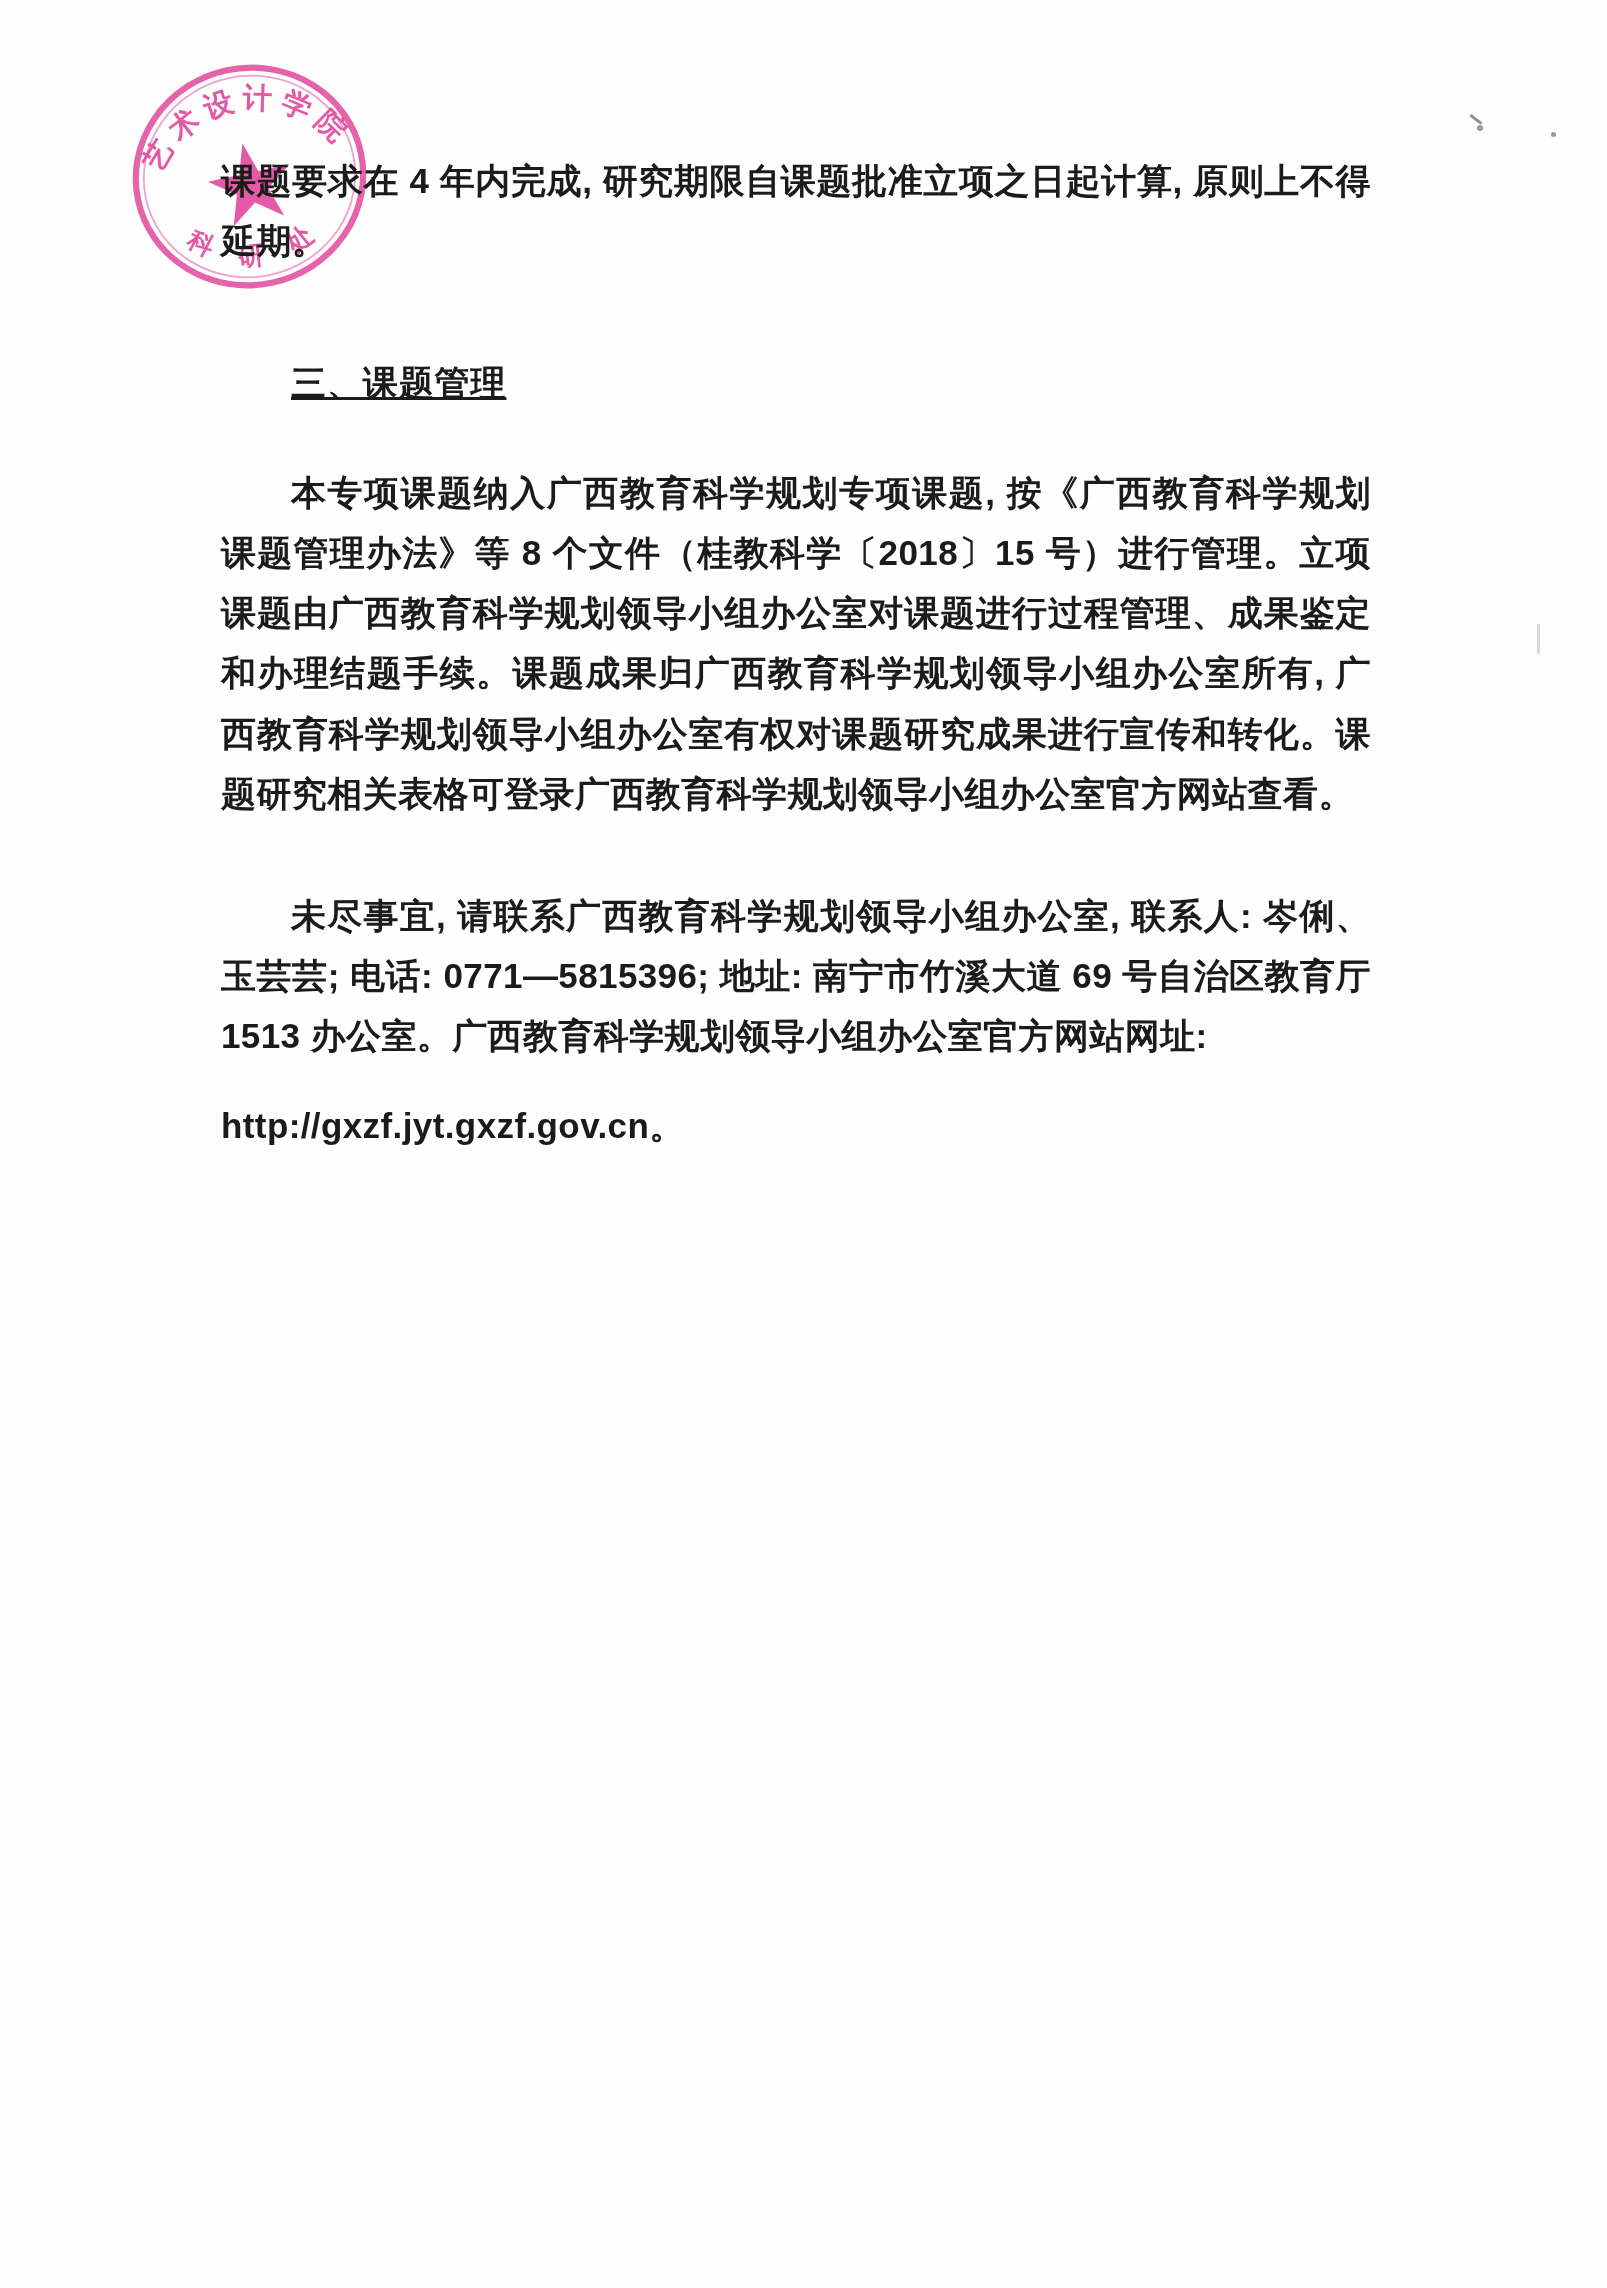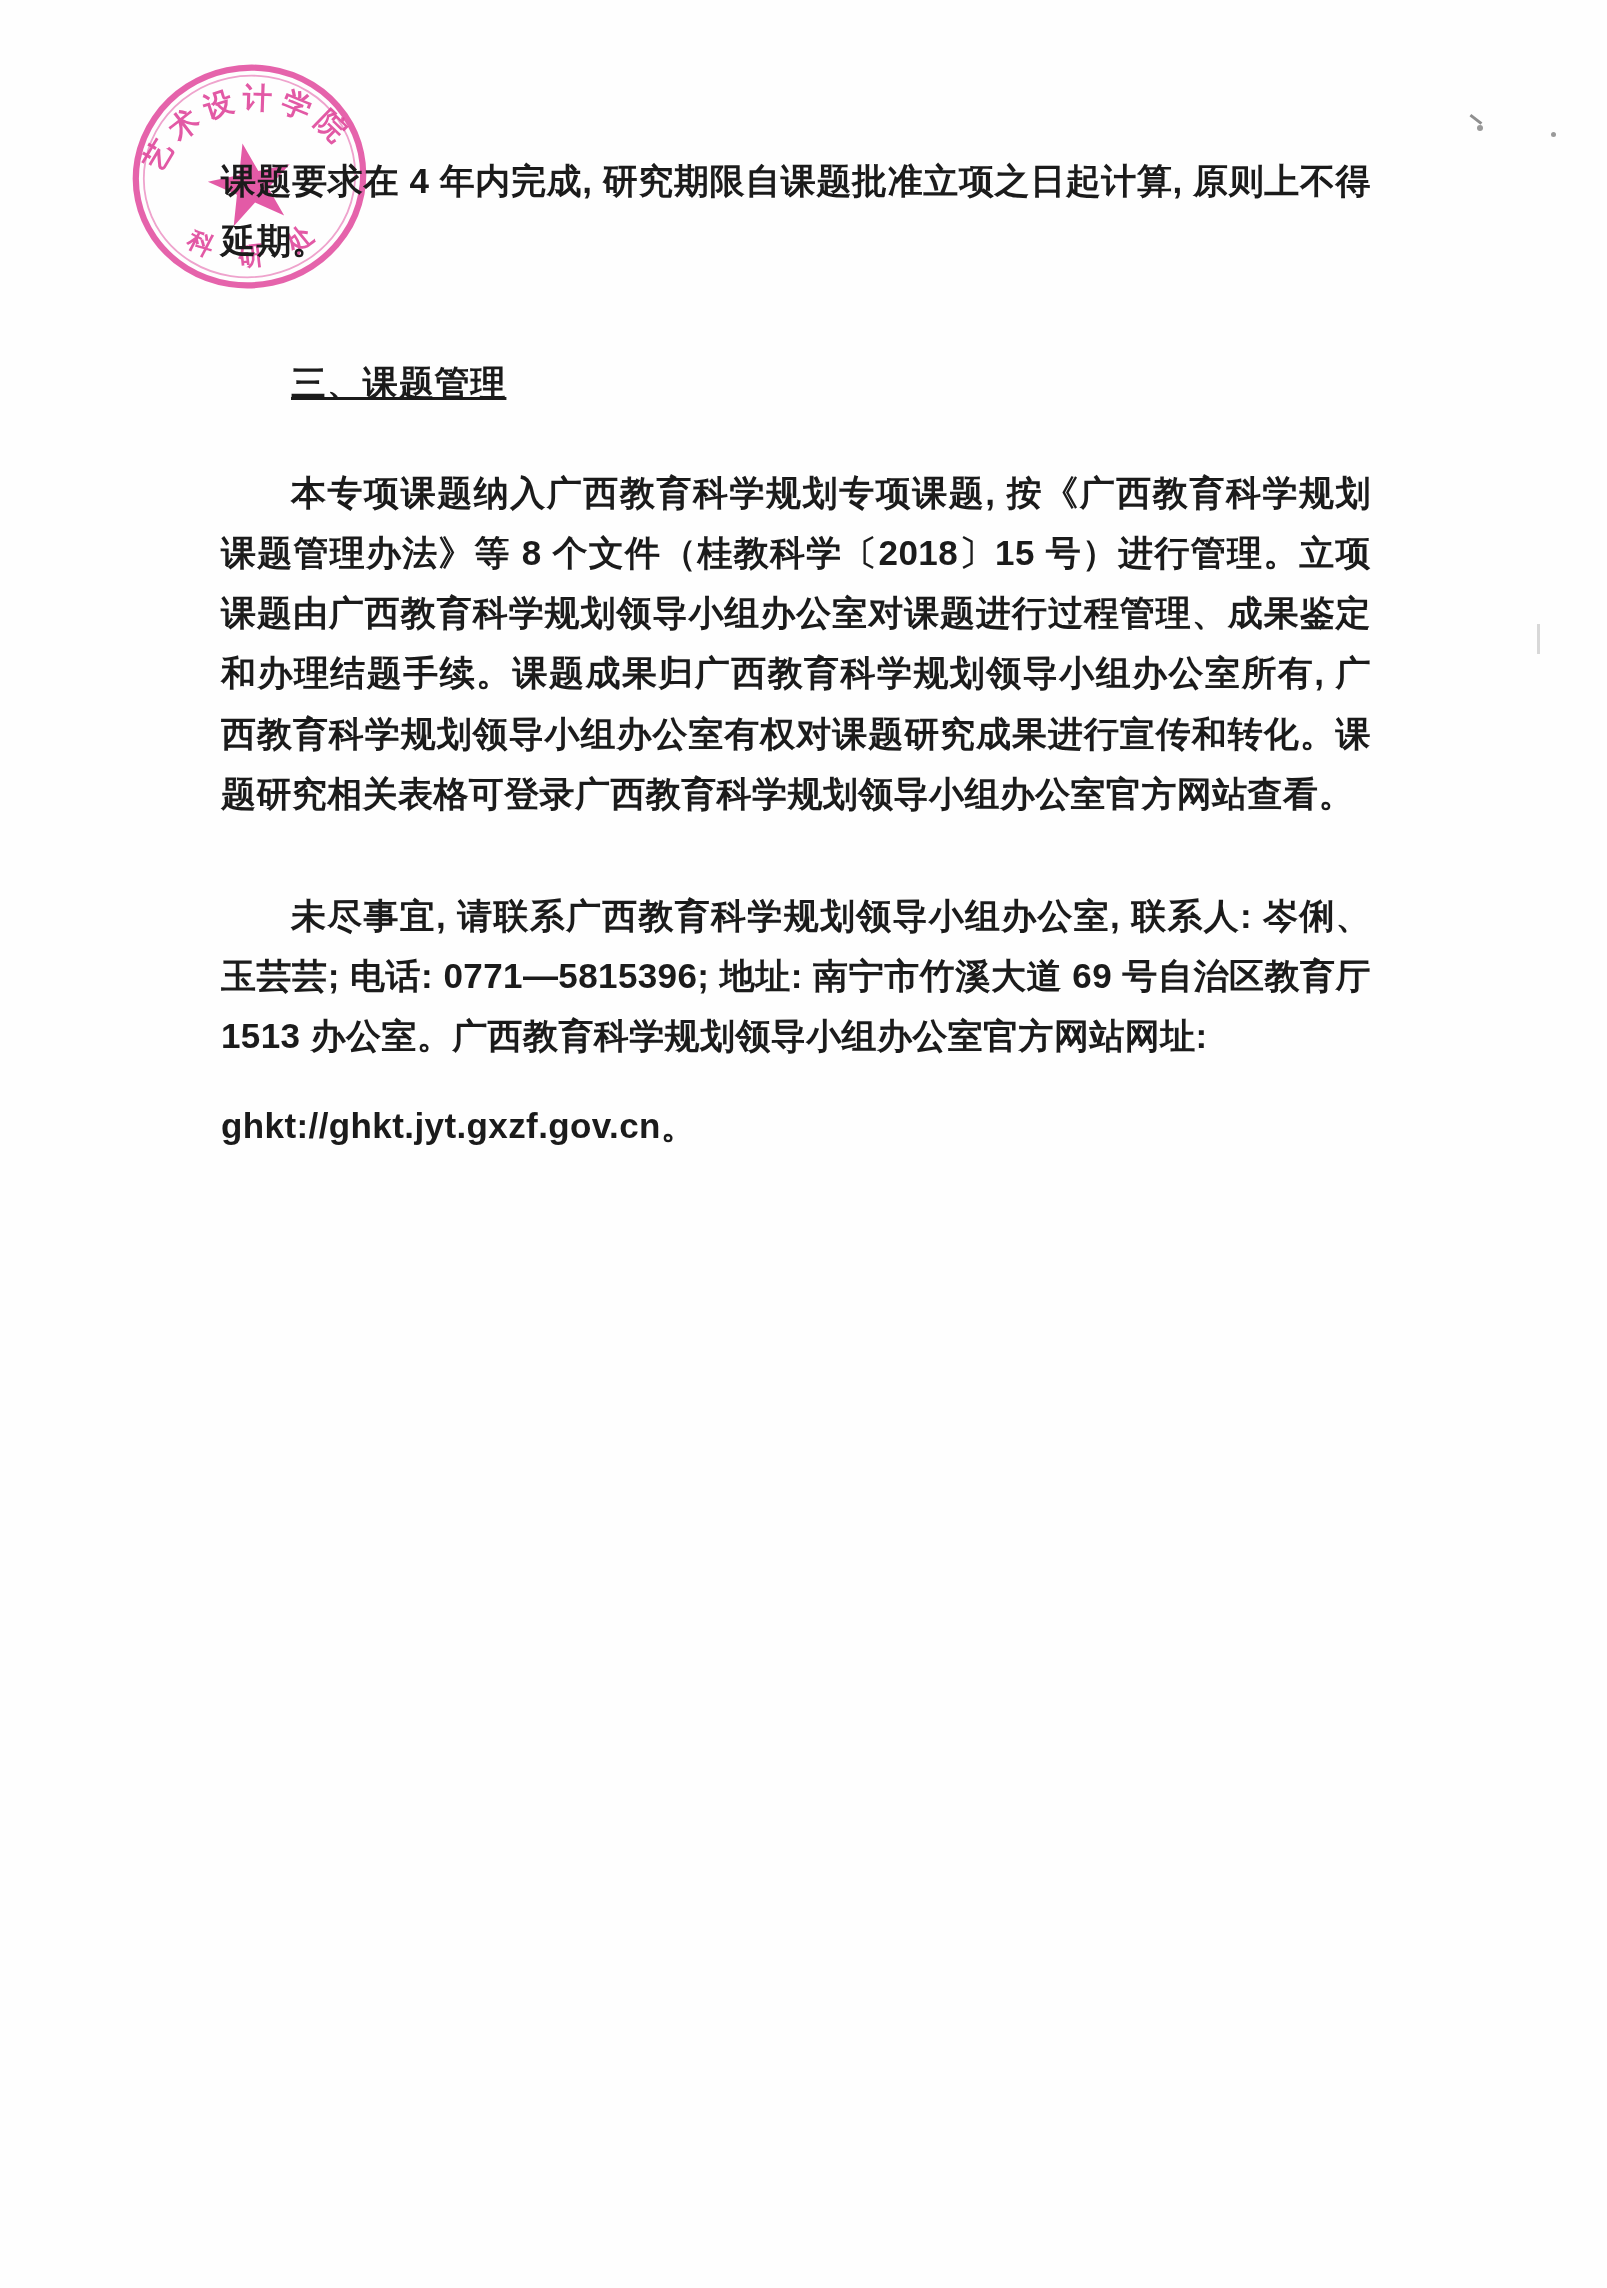--- a/index.html
+++ b/index.html
@@ -134,17 +134,17 @@
     <p class="heading">三、课题管理</p>
 
     <div class="spacer-md"></div>
 
     <p class="para indent">本专项课题纳入广西教育科学规划专项课题, 按《广西教育科学规划课题管理办法》等 8 个文件（桂教科学〔2018〕15 号）进行管理。立项课题由广西教育科学规划领导小组办公室对课题进行过程管理、成果鉴定和办理结题手续。课题成果归广西教育科学规划领导小组办公室所有, 广西教育科学规划领导小组办公室有权对课题研究成果进行宣传和转化。课题研究相关表格可登录广西教育科学规划领导小组办公室官方网站查看。</p>
 
     <div class="spacer-lg"></div>
 
     <p class="para indent">未尽事宜, 请联系广西教育科学规划领导小组办公室, 联系人: 岑俐、玉芸芸; 电话: 0771—5815396; 地址: 南宁市竹溪大道 69 号自治区教育厅 1513 办公室。广西教育科学规划领导小组办公室官方网站网址:</p>
 
-    <p class="url-line">ghkt://ghkt.jyt.gxzf.gov.cn。</p>
+    <p class="url-line">http://gxzf.jyt.gxzf.gov.cn。</p>
 
   </div>
 </div>
 
 
 </body></html>

